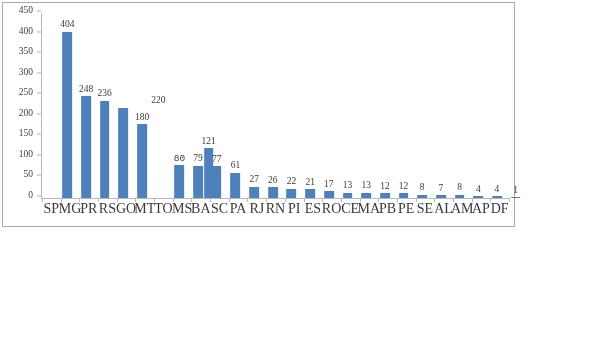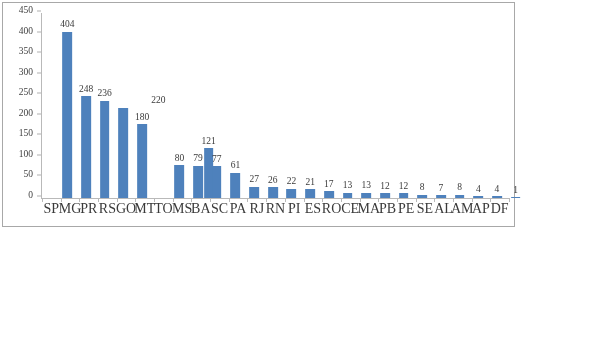--- a/index.html
+++ b/index.html
@@ -128,21 +128,21 @@
       <div class="bar-slot" style="left: 74.72px; width: 18.68px;">
         <div class="bar" title="GO: 180" style="width: 9.7136px; height: 74px; background: rgb(78, 129, 188);"></div>
         <div class="bar-label" style="bottom: 76px;">180</div>
       </div>
       <div class="bar-slot" style="left: 93.4px; width: 18.68px; margin-left: 48px;">
         <div class="bar" title="MT: 121" style="width: 9.7136px; height: 49.7444px; background: rgb(78, 129, 188);"></div>
         <div class="bar-label" style="bottom: 51.7444px;">121</div>
       </div>
       <div class="bar-slot" style="left: 112.08px; width: 18.68px;">
         <div class="bar" title="TO: 80" style="width: 9.7136px; height: 32.8889px; background: rgb(78, 129, 188);"></div>
-        <div class="bar-label" style="bottom: 34.8889px;">80</div>
+        <div class="bar-label" style="bottom: 34.8889px; font-family: Liberation Mono, monospace;">80</div>
       </div>
       <div class="bar-slot" style="left: 130.76px; width: 18.68px;">
         <div class="bar" title="MS: 79" style="width: 9.7136px; height: 32.4778px; background: rgb(78, 129, 188);"></div>
         <div class="bar-label" style="bottom: 34.4778px;">79</div>
       </div>
       <div class="bar-slot" style="left: 149.44px; width: 18.68px;">
         <div class="bar" title="BA: 77" style="width: 9.7136px; height: 31.6556px; background: rgb(78, 129, 188);"></div>
         <div class="bar-label" style="bottom: 33.6556px;">77</div>
       </div>
       <div class="bar-slot" style="left: 168.12px; width: 18.68px;">

